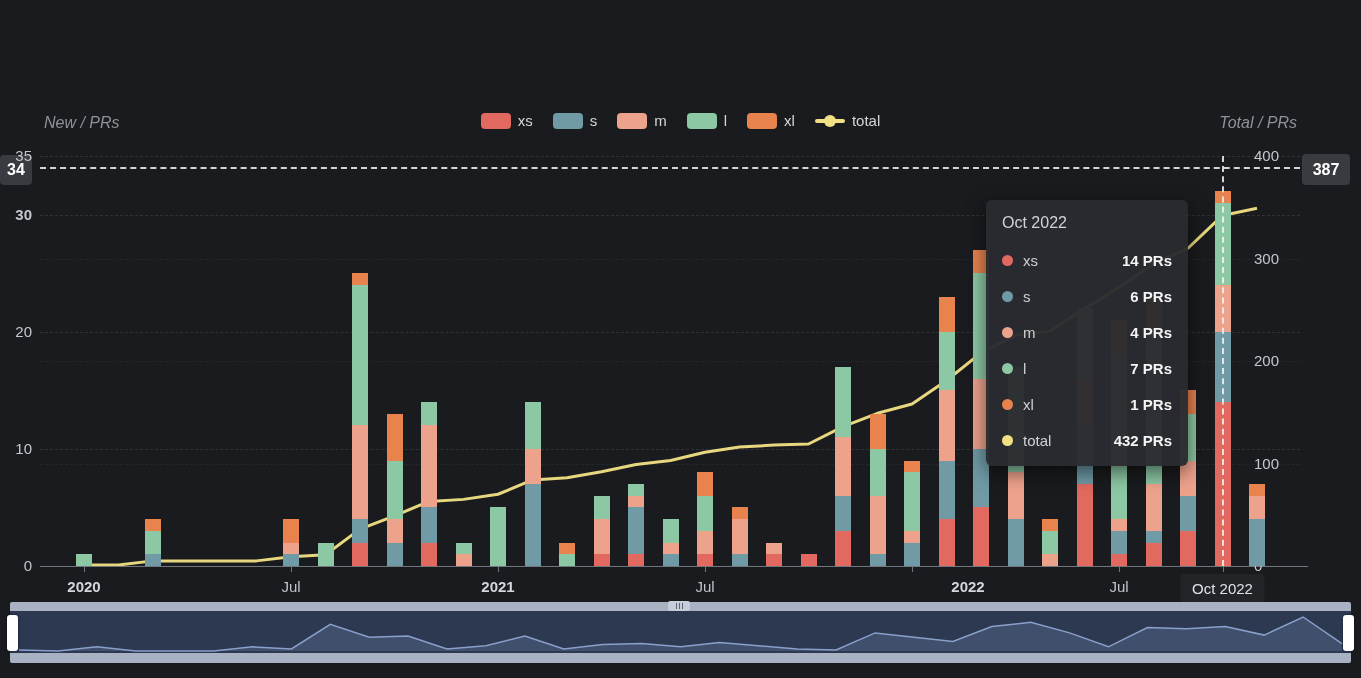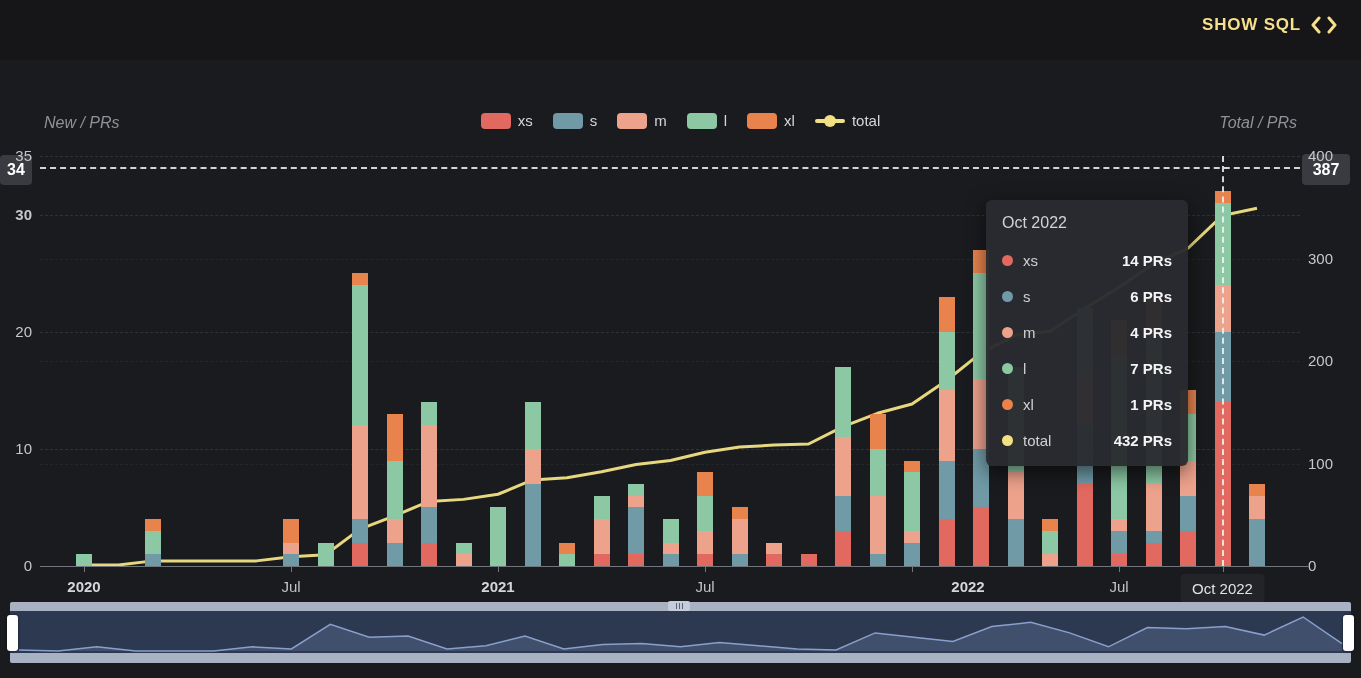--- a/index.html
+++ b/index.html
@@ -18,21 +18,21 @@
           align-items:center;gap:20px;}
   .legend-item{display:flex;align-items:center;gap:7px;cursor:pointer;}
   .legend-swatch{width:30px;height:16px;border-radius:4px;display:inline-block;}
   .legend-label{color:#d4d6d8;font-size:15px;}
   .legend-line{position:relative;width:30px;height:16px;display:inline-block;}
   .legend-line .ll-bar{position:absolute;left:0;top:6px;width:30px;height:4px;border-radius:2px;}
   .legend-line .ll-dot{position:absolute;left:9px;top:2px;width:12px;height:12px;border-radius:50%;}
   .gridline{position:absolute;height:0;border-top:1px dashed rgba(255,255,255,.10);}
   .gridline.faint{border-top:1px dashed rgba(255,255,255,.05);}
   .ytick-l{position:absolute;width:32px;text-align:right;color:#c4c7cb;font-size:15px;line-height:16px;}
-  .ytick-r{position:absolute;left:1308px;text-align:left;color:#c4c7cb;font-size:15px;line-height:16px;}
+  .ytick-r{position:absolute;left:1254px;text-align:left;color:#c4c7cb;font-size:15px;line-height:16px;}
   .xtick{position:absolute;top:578px;color:#bfc3c8;font-size:15px;transform:translateX(-50%);white-space:nowrap;}
   .xtick.bold{font-weight:700;color:#d3d6da;}
   .tickmark{position:absolute;top:566px;width:1px;height:6px;background:#71767d;}
   #axis-line{position:absolute;left:40px;top:566px;width:1268px;height:1px;background:#71767d;}
   .bar-seg{position:absolute;width:16px;}
   #total-line-svg{position:absolute;left:40px;top:156px;pointer-events:none;}
   .cross-h{position:absolute;left:40px;width:1260px;height:0;border-top:2px dashed rgba(245,245,245,.85);}
   .cross-v{position:absolute;top:156px;width:0;height:410px;border-left:2px dashed rgba(245,245,245,.85);}
   .pointer-box{position:absolute;background:#3a3b40;color:#ffffff;font-weight:700;font-size:16px;
                border-radius:4px;display:flex;align-items:center;justify-content:center;}
@@ -58,29 +58,20 @@
   #dz-handle-right{left:1343px;}
   #dz-grip{position:absolute;left:668px;top:601px;width:22px;height:10px;background:#c6cdd8;border-radius:2px;
            display:flex;align-items:center;justify-content:center;gap:2px;cursor:grab;}
   #dz-grip i{width:1px;height:6px;background:#5a6375;display:block;}
 </style>
 </head>
 <body>
 
 <div id="app">
 
-  <div id="topbar">
-    <button id="show-sql">
-      <span>SHOW SQL</span>
-      <svg width="26" height="18" viewBox="0 0 26 18">
-        <polyline points="8,2 2,9 8,16" fill="none" stroke="#f6df8d" stroke-width="3" stroke-linecap="round" stroke-linejoin="round"></polyline>
-        <polyline points="18,2 24,9 18,16" fill="none" stroke="#f6df8d" stroke-width="3" stroke-linecap="round" stroke-linejoin="round"></polyline>
-      </svg>
-    </button>
-  </div>
 
 
   <div class="axis-name" id="axis-name-left">New / PRs</div>
   <div class="axis-name" id="axis-name-right">Total / PRs</div>
 
   <div id="legend">
       <span class="legend-item">
         <span class="legend-swatch" style="background: rgb(226, 105, 95);"></span>
         <span class="legend-label">xs</span>
       </span>

